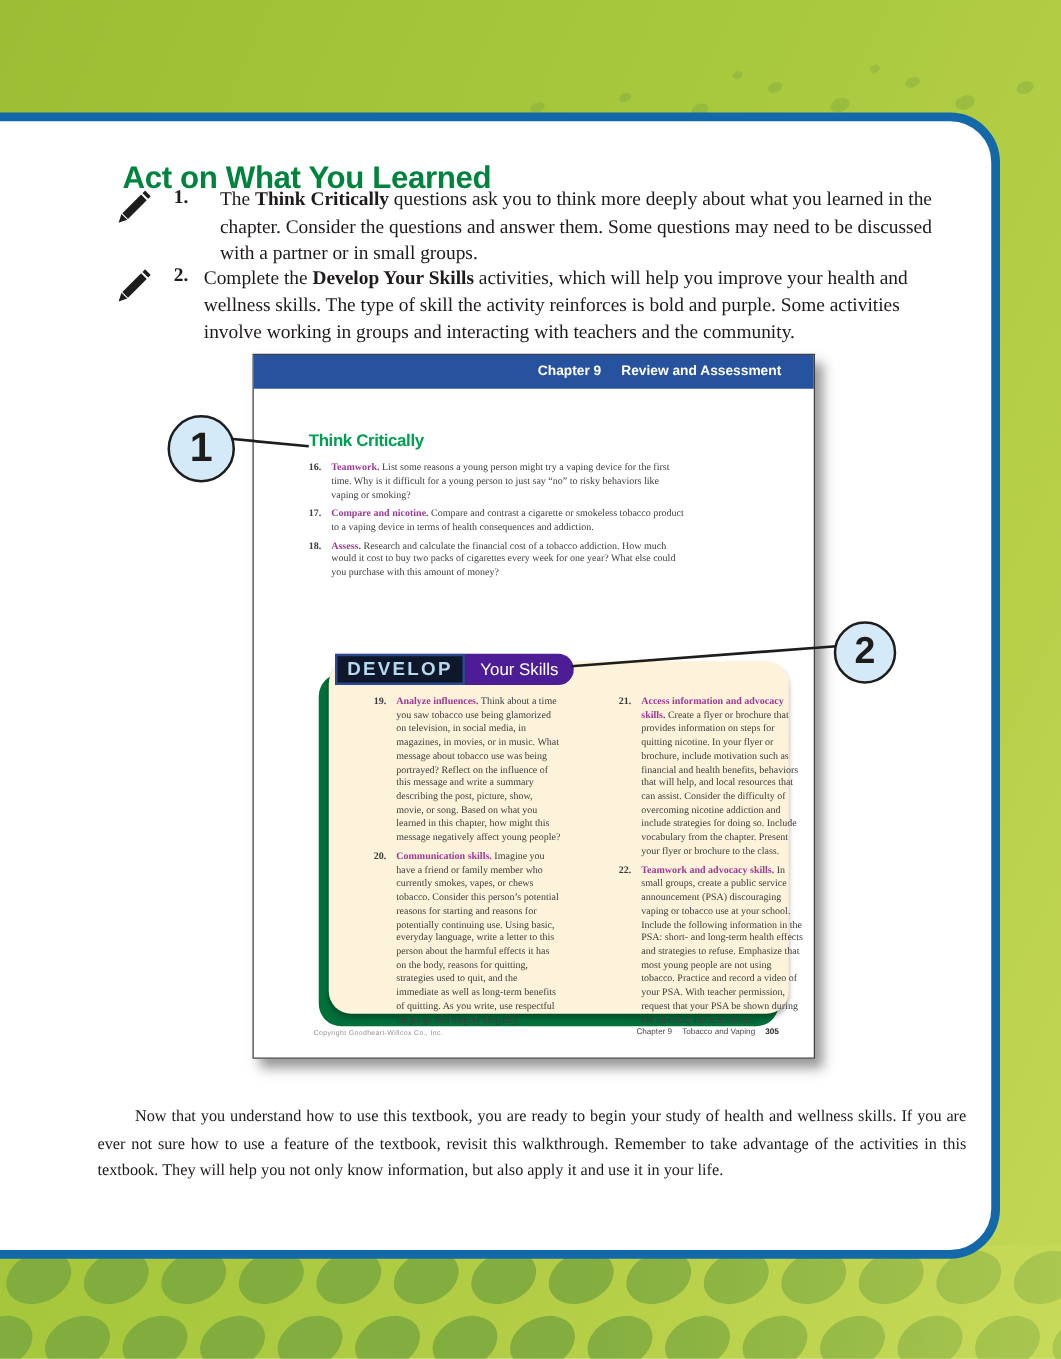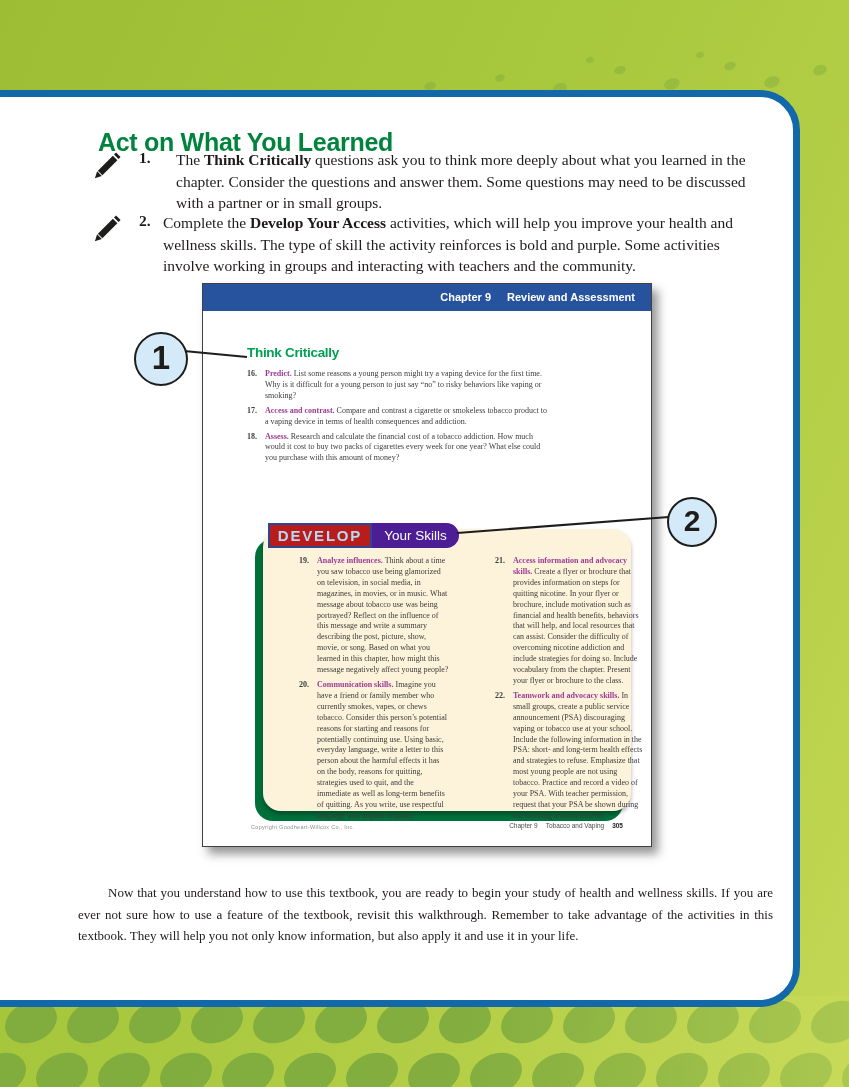--- a/index.html
+++ b/index.html
@@ -27,38 +27,38 @@
     text-align:justify;text-indent:30px;
   }
   
   .tb-page{
     position:absolute;left:202px;top:283px;width:448px;height:562px;background:#ffffff;
     border:1px solid #404040;box-shadow:6px 7px 9px rgba(50,50,50,.5);z-index:2;
   }
   .tb-header{
     position:absolute;left:0;top:0;right:0;height:27px;background:#27539e;color:#ffffff;
     font-family:"Liberation Sans",sans-serif;font-weight:bold;font-size:11px;line-height:27px;
-    text-align:right;padding-right:16px;box-sizing:border-box;
+    text-align:right;padding-right:26px;box-sizing:border-box;
   }
   .tb-header .chap{margin-right:16px;}
   .tb-intro{position:absolute;left:48px;top:36px;width:340px;font-size:8px;line-height:11px;color:#3b3b3b;}
   .tc-heading{
     position:absolute;left:44px;top:61px;font-family:"Liberation Sans",sans-serif;font-weight:bold;
     font-size:13.5px;color:#00a052;letter-spacing:-0.3px;
   }
   .q-list{position:absolute;left:44px;top:85px;width:300px;}
   .q{position:relative;padding-left:18px;font-size:8px;line-height:10.9px;color:#3b3b3b;margin-bottom:4px;}
   .q .qnum{position:absolute;left:0;top:0;font-weight:bold;color:#3b3b3b;}
   .lead{font-weight:bold;color:#9c3a96;}
   
   .ds-back{position:absolute;left:52px;top:255px;width:368px;height:282px;background:#00703b;border-radius:18px;}
   .ds-panel{position:absolute;left:60px;top:245px;width:368px;height:282px;background:#fdf3da;border-radius:18px;
     box-shadow:0 3px 4px rgba(0,0,0,.3);}
   .badge-develop{
-    position:absolute;left:65px;top:239px;width:104px;height:25px;background:#b91c1c;
+    position:absolute;left:65px;top:239px;width:104px;height:25px;background:#0f172a;
     box-shadow:inset 0 0 0 2px #2b478f;color:#b5d9f1;font-family:"Liberation Sans",sans-serif;
     font-weight:bold;font-size:15px;line-height:25px;letter-spacing:1.8px;text-align:center;
   }
   .badge-skills{
     position:absolute;left:169px;top:239px;width:87px;height:25px;background:#4c1d95;color:#ffffff;
     font-family:"Liberation Sans",sans-serif;font-size:13.5px;line-height:25px;text-align:center;
     border-radius:0 13px 13px 0;
   }
   .ds-col{position:absolute;top:272px;}
   .ds-col.left{left:64px;width:182px;}
@@ -132,33 +132,33 @@
 <div class="abs item-text" style="left:176px;top:149px;"><span>The </span><b>Think Critically</b><span> questions ask you to think more deeply about what you learned in the chapter. Consider the questions and answer them. Some questions may need to be discussed with a partner or in small groups.</span></div>
 
 <svg class="abs pencil" style="left:93px;top:213px;" viewBox="0 0 32 32">
   <g fill="#1d1d1b">
     <path d="M2 30 L4.4 22.6 L9.4 27.6 Z"></path>
     <polygon points="5.2,22 21.2,6 26,10.8 10,26.8"></polygon>
     <polygon points="22.4,4.8 24.6,2.6 29.4,7.4 27.2,9.6"></polygon>
   </g>
 </svg>
 <div class="abs item-num" style="left:139px;top:212px;">2.</div>
-<div class="abs item-text" style="left:163px;top:212px;"><span>Complete the </span><b>Develop Your Access</b><span> activities, which will help you improve your health and wellness skills. The type of skill the activity reinforces is bold and purple. Some activities involve working in groups and interacting with teachers and the community.</span></div>
+<div class="abs item-text" style="left:163px;top:212px;"><span>Complete the </span><b>Develop Your Skills</b><span> activities, which will help you improve your health and wellness skills. The type of skill the activity reinforces is bold and purple. Some activities involve working in groups and interacting with teachers and the community.</span></div>
 
 <div class="tb-page">
   <div class="tb-header">
     <span class="chap">Chapter 9</span><span>Review and Assessment</span>
   </div>
 
 
   <div class="tc-heading">Think Critically</div>
 
   <div class="q-list">
-    <div class="q"><span class="qnum">16.</span><span class="lead">Predict.</span><span> List some reasons a young person might try a vaping device for the first time. Why is it difficult for a young person to just say “no” to risky behaviors like vaping or smoking?</span></div>
-    <div class="q"><span class="qnum">17.</span><span class="lead">Access and contrast.</span><span> Compare and contrast a cigarette or smokeless tobacco product to a vaping device in terms of health consequences and addiction.</span></div>
+    <div class="q"><span class="qnum">16.</span><span class="lead">Teamwork.</span><span> List some reasons a young person might try a vaping device for the first time. Why is it difficult for a young person to just say “no” to risky behaviors like vaping or smoking?</span></div>
+    <div class="q"><span class="qnum">17.</span><span class="lead">Compare and nicotine.</span><span> Compare and contrast a cigarette or smokeless tobacco product to a vaping device in terms of health consequences and addiction.</span></div>
     <div class="q"><span class="qnum">18.</span><span class="lead">Assess.</span><span> Research and calculate the financial cost of a tobacco addiction. How much would it cost to buy two packs of cigarettes every week for one year? What else could you purchase with this amount of money?</span></div>
   </div>
 
   <div class="ds-back"></div>
   <div class="ds-panel"></div>
   <div class="badge-develop">DEVELOP</div>
   <div class="badge-skills">Your Skills</div>
 
   <div class="ds-col left">
     <div class="q"><span class="qnum">19.</span><span class="lead">Analyze influences.</span><span> Think about a time you saw tobacco use being glamorized on television, in social media, in magazines, in movies, or in music. What message about tobacco use was being portrayed? Reflect on the influence of this message and write a summary describing the post, picture, show, movie, or song. Based on what you learned in this chapter, how might this message negatively affect young people?</span></div>

